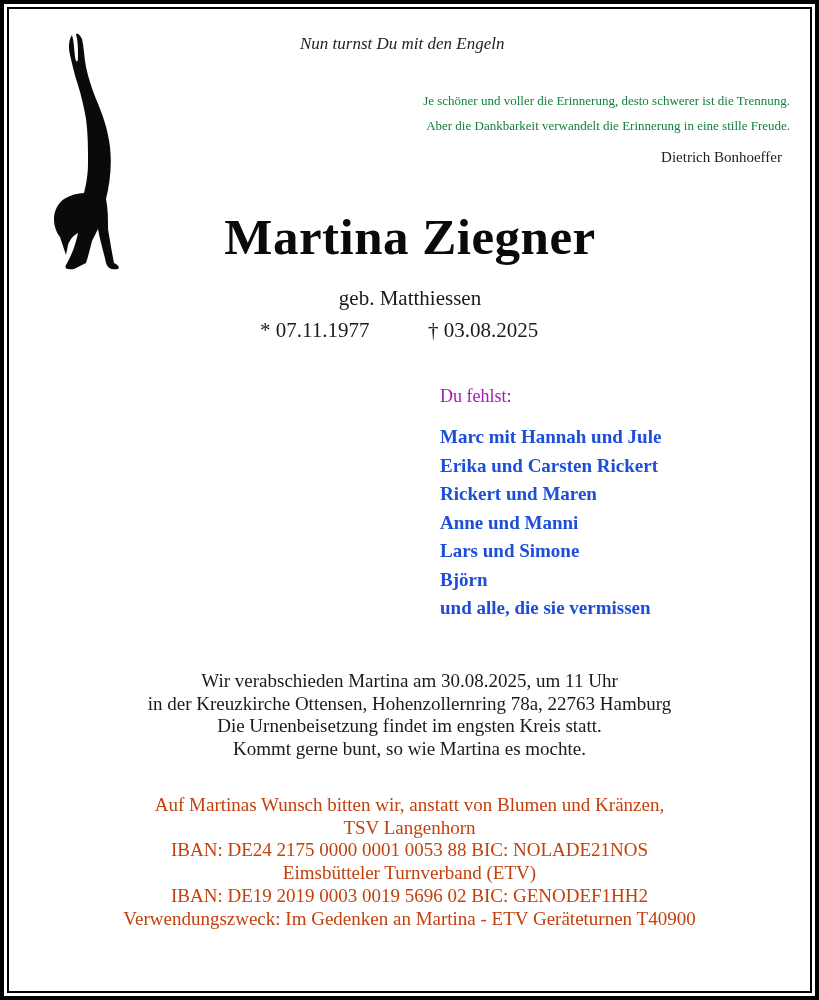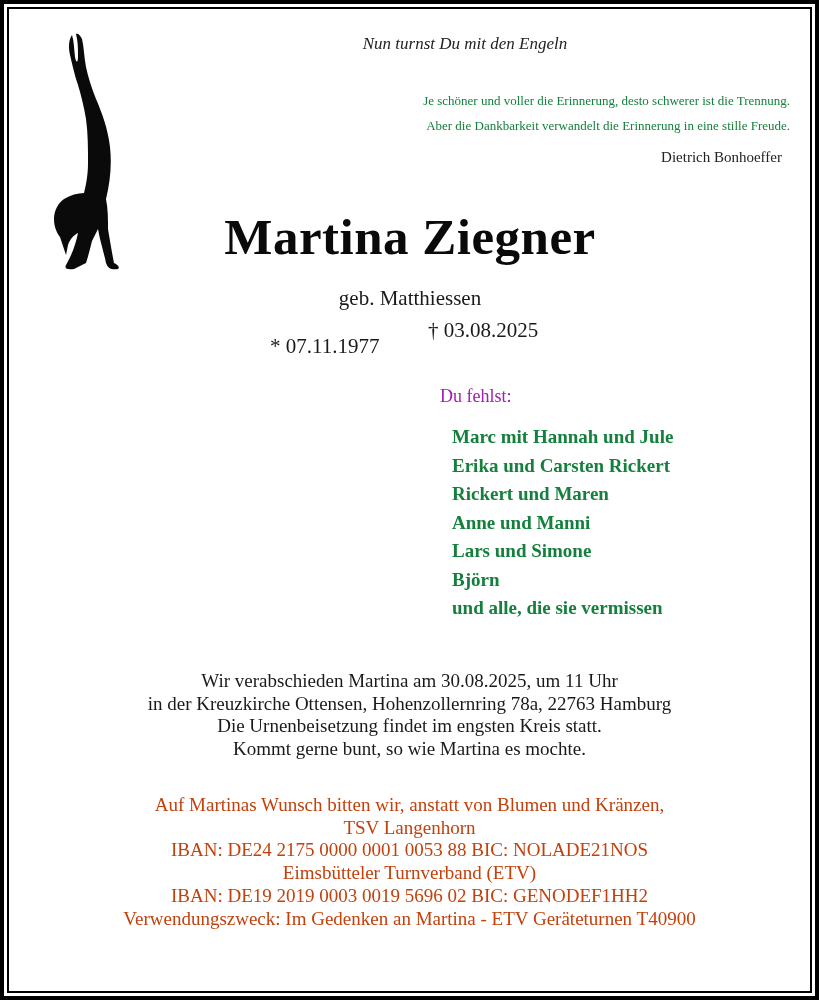--- a/index.html
+++ b/index.html
@@ -31,21 +31,21 @@
     }
     .silhouette {
       position: absolute;
       left: 48px; top: 33px;
       width: 74px; height: 240px;
     }
     .motto {
       position: absolute;
       left: 300px; top: 34px;
       width: 330px;
-      text-align: center;
+      text-align: left;
       font-style: italic;
       font-size: 17px;
       color: #222;
     }
     .quote {
       position: absolute;
       left: 170px; top: 88px;
       width: 620px;
       text-align: right;
       font-size: 13px;
@@ -78,37 +78,37 @@
       font-size: 21px;
       color: #1a1a1a;
     }
     .dates {
       position: absolute;
       left: 250px; top: 318px;
       width: 330px;
       font-size: 21px;
       color: #1a1a1a;
     }
-    .dates .birth { position: absolute; left: 20px; top: 0; margin-top: 16px; }
+    .dates .birth { position: absolute; left: 10px; top: 0; }
     .dates .death { position: absolute; left: 178px; top: 0; }
     .mourners-intro {
       position: absolute;
       left: 440px; top: 386px;
       font-size: 18px;
       color: #a21caf;
     }
     .mourners {
       position: absolute;
-      left: 452px; top: 423px;
+      left: 440px; top: 423px;
       margin: 0; padding: 0;
       list-style: none;
       font-size: 19px;
       font-weight: bold;
       line-height: 28.5px;
-      color: #15803d;
+      color: #1d4ed8;
     }
     .service {
       position: absolute;
       left: 20px; top: 670px;
       width: 779px;
       text-align: center;
       font-size: 19px;
       line-height: 22.5px;
       color: #1a1a1a;
     }

